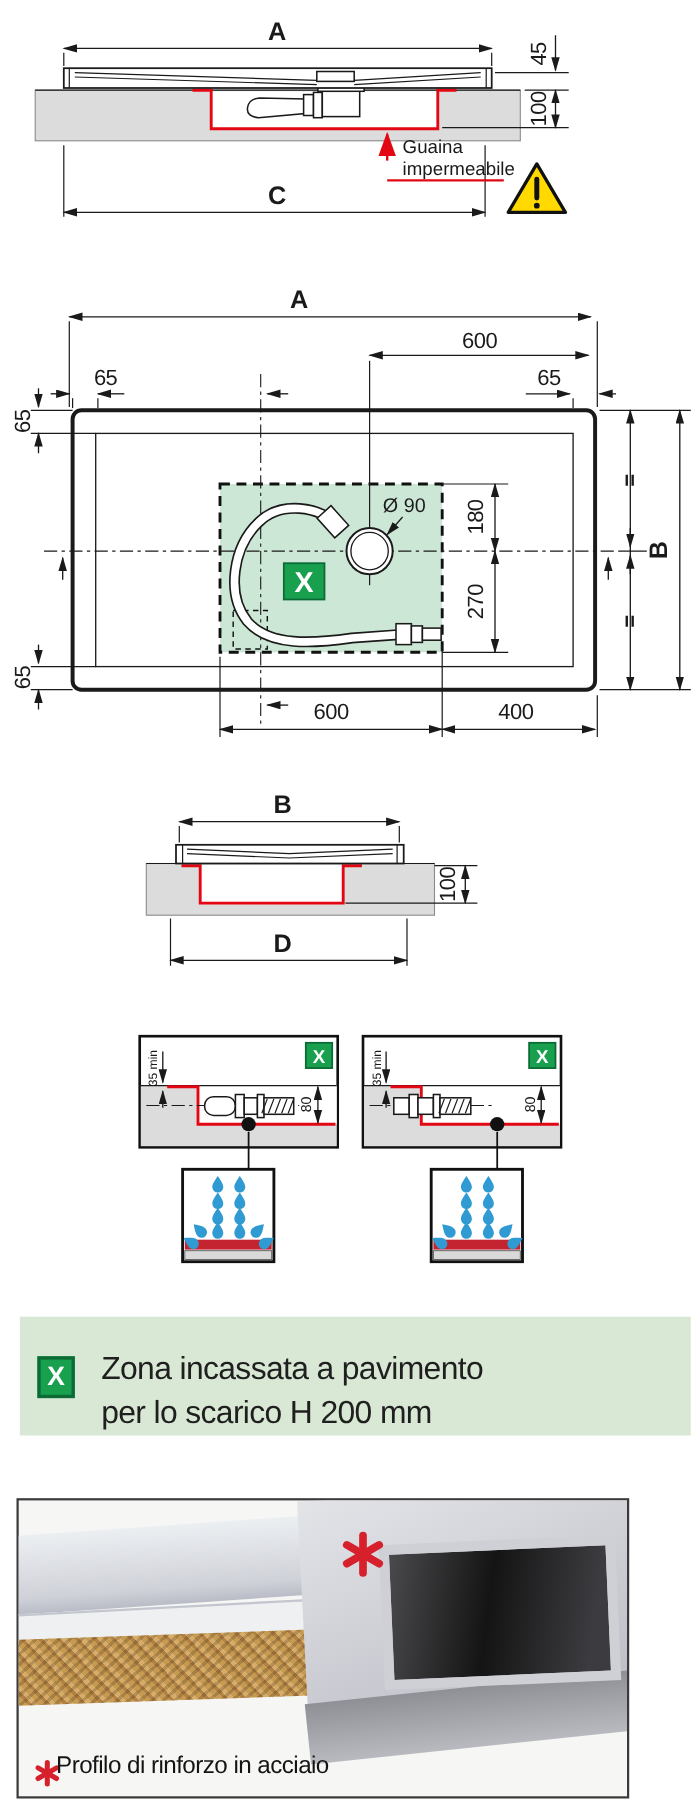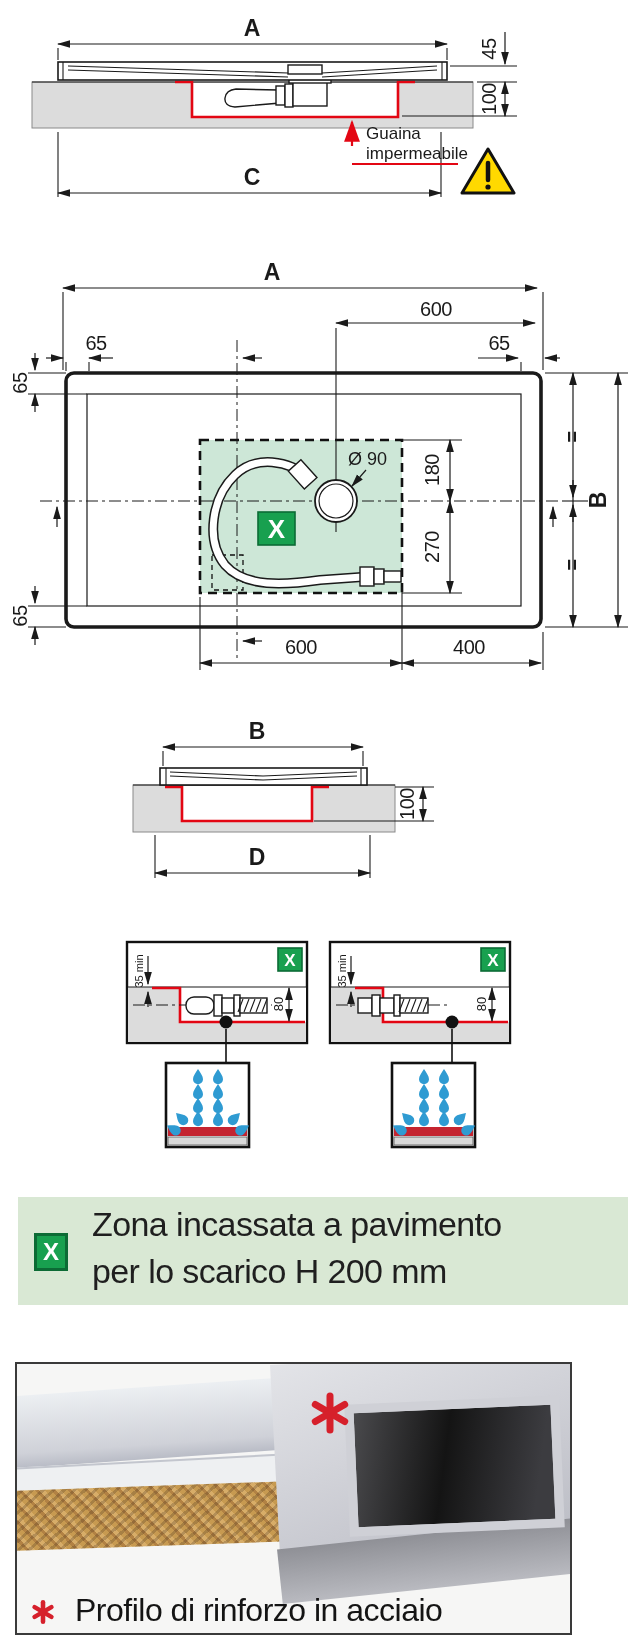--- a/index.html
+++ b/index.html
@@ -10,25 +10,25 @@
   .dimtxt{font-size:20px;letter-spacing:-0.5px;}
   .dimbig{font-size:23px;font-weight:bold;}
   .thin{stroke:#1a1a1a;stroke-width:1.1;fill:none;}
   .dline{stroke:#1a1a1a;stroke-width:1.2;fill:none;}
   .cl{stroke:#1a1a1a;stroke-width:1;fill:none;stroke-dasharray:12 4 3 4;}
   .redl{stroke:#e30613;stroke-width:2.6;fill:none;}
   .draw{stroke:#1a1a1a;stroke-width:1.4;fill:#fff;}
   #banner{position:absolute;left:18px;top:1197px;width:610px;height:108px;background:#d9e8d4;}
   #banner .badge{position:absolute;left:16px;top:36px;width:28px;height:32px;background:#18a04f;
        border:3px solid #0c6b35;color:#fff;font-weight:bold;font-size:24px;text-align:center;line-height:32px;}
-  #banner .txt{position:absolute;left:74px;top:4px;font-size:34px;line-height:1.38;letter-spacing:-0.6px;color:#1f1f1f;}
+  #banner .txt{position:absolute;left:74px;top:28px;font-size:29px;line-height:1.38;letter-spacing:-0.6px;color:#1f1f1f;}
   #photo{position:absolute;left:15px;top:1362px;width:553px;height:269px;border:2px solid #3a3a3a;
         background:#f6f6f5;overflow:hidden;}
   .strip{position:absolute;}
-  #photo .caption{position:absolute;left:58px;top:228px;font-size:32px;letter-spacing:-0.5px;color:#141414;}
+  #photo .caption{position:absolute;left:34px;top:228px;font-size:22px;letter-spacing:-0.5px;color:#141414;}
   .badge-g{fill:#18a04f;stroke:#0c6b35;stroke-width:1.6;}
   .badge-x{fill:#fff;font-weight:bold;}
 </style>
 </head>
 <body>
 
 <div id="page">
 
 <svg width="0" height="0" style="position:absolute" aria-hidden="true">
   <defs>

